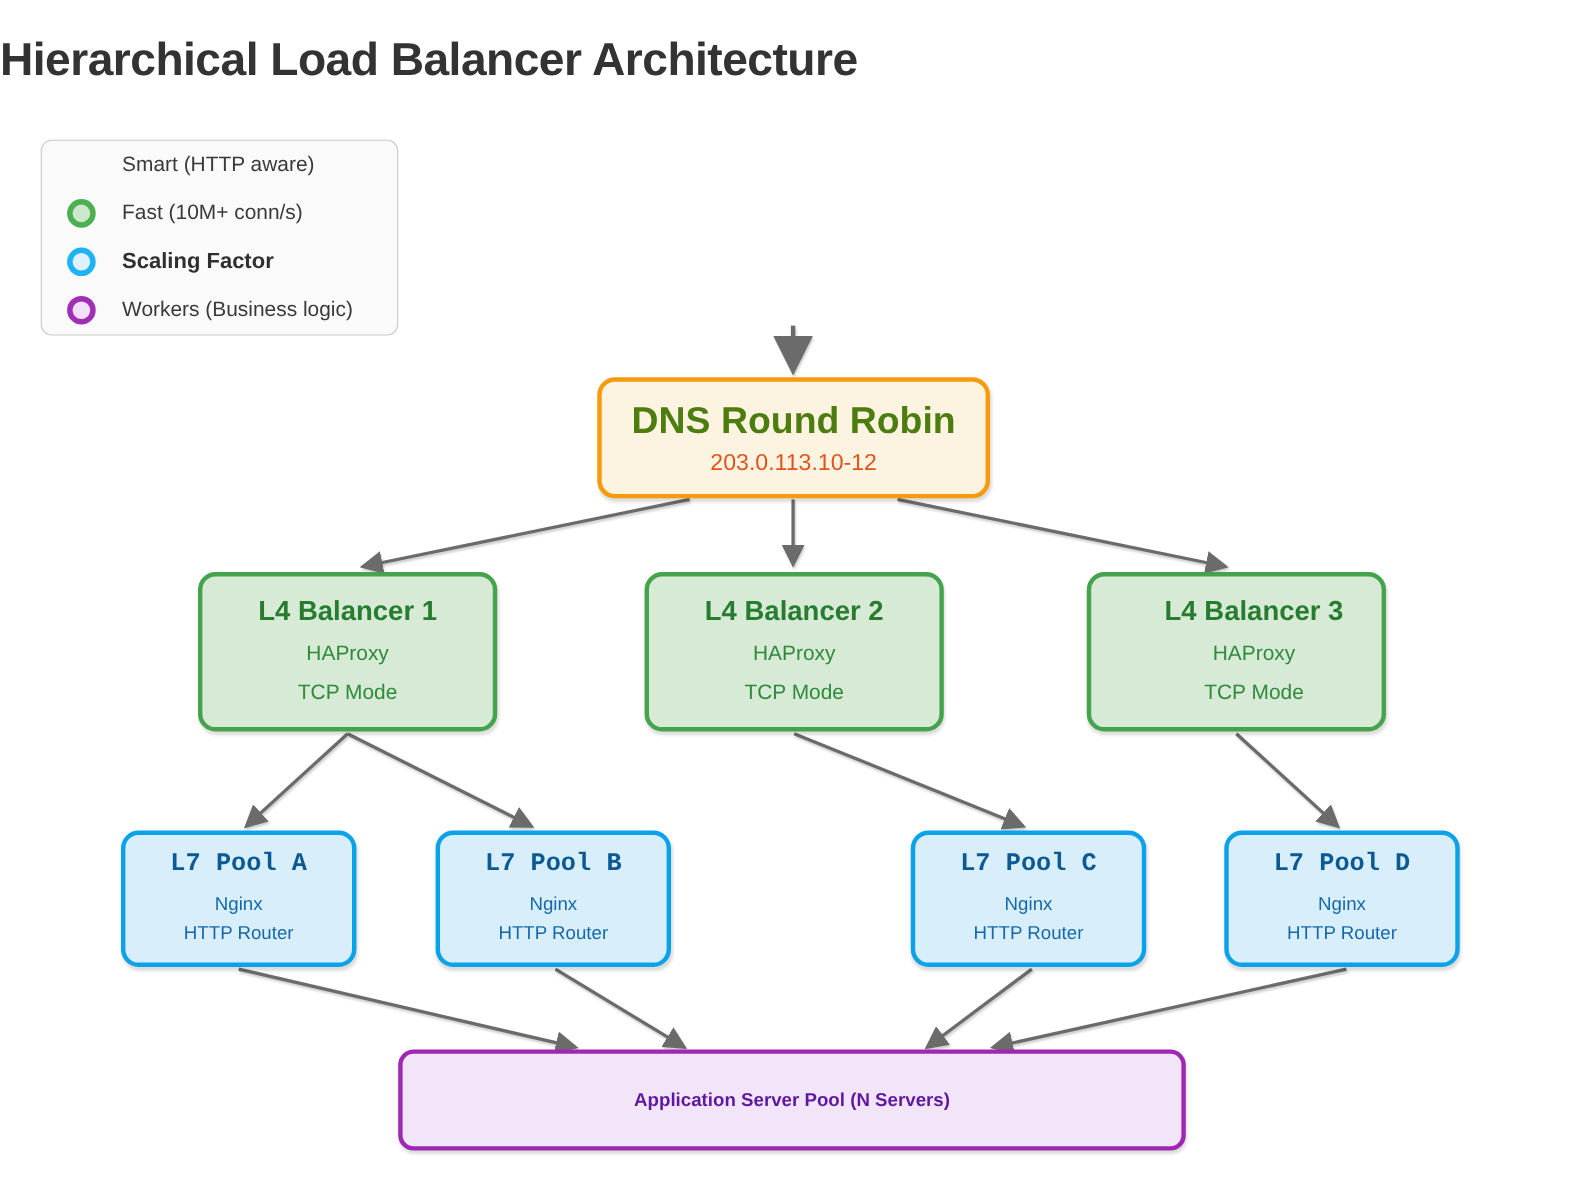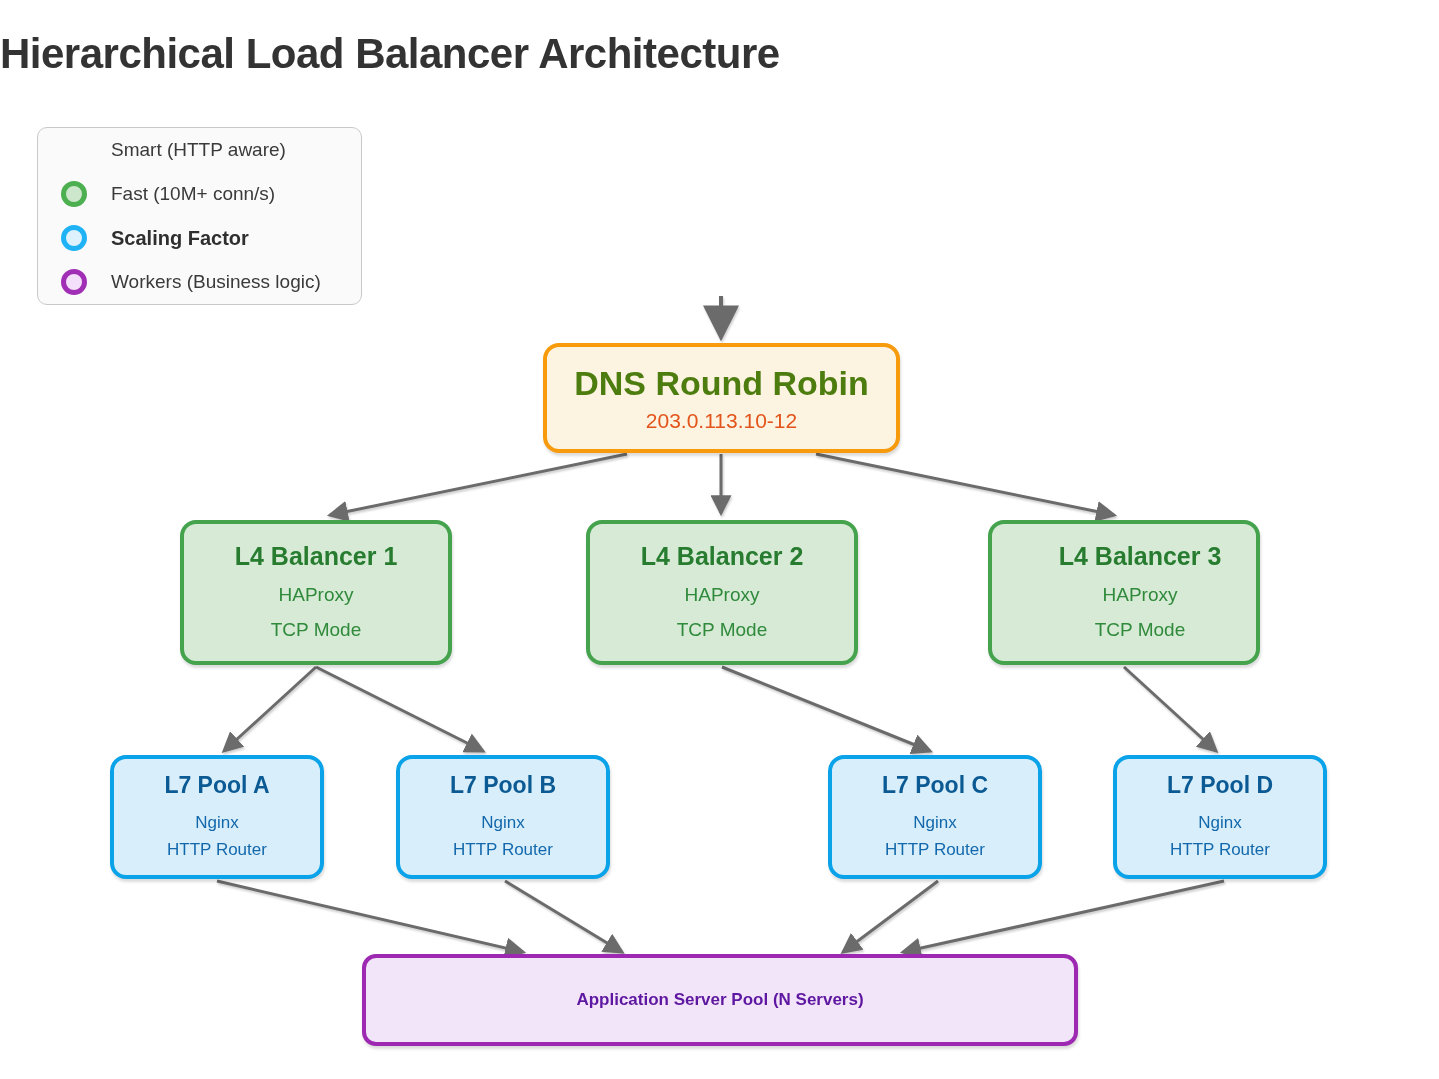--- a/index.html
+++ b/index.html
@@ -46,21 +46,21 @@
     top:520px;width:272px;height:145px;border-radius:16px;
     background:#D6EAD5;border:4px solid #44A34C;
   }
   .l4-title{font-size:25px;font-weight:700;color:#277C30;margin-bottom:11px;text-align:center;}
   .l4-line{font-size:19px;color:#2F8A3B;line-height:26px;margin-bottom:9px;}
   .l4-line:last-child{margin-bottom:0;}
   .l7-node{
     top:755px;width:214px;height:124px;border-radius:16px;
     background:#D8EFFB;border:4px solid #0AA2E8;
   }
-  .l7-title{font-size:23px;font-weight:700;color:#0B5A94;margin-bottom:10px;}
+  .l7-title{font-size:23px;font-weight:700;color:#0B5A94;margin-bottom:10px;font-family:Liberation Mono, monospace;}
   .l7-line{font-size:17px;color:#1368AC;line-height:27px;}
   .app-node{
     left:362px;top:954px;width:716px;height:92px;border-radius:14px;
     background:#F3E5F9;border:4px solid #9D28B1;
   }
   .app-label{font-size:17px;font-weight:700;color:#5E17A0;}
 </style>
 </head>
 <body>
 

